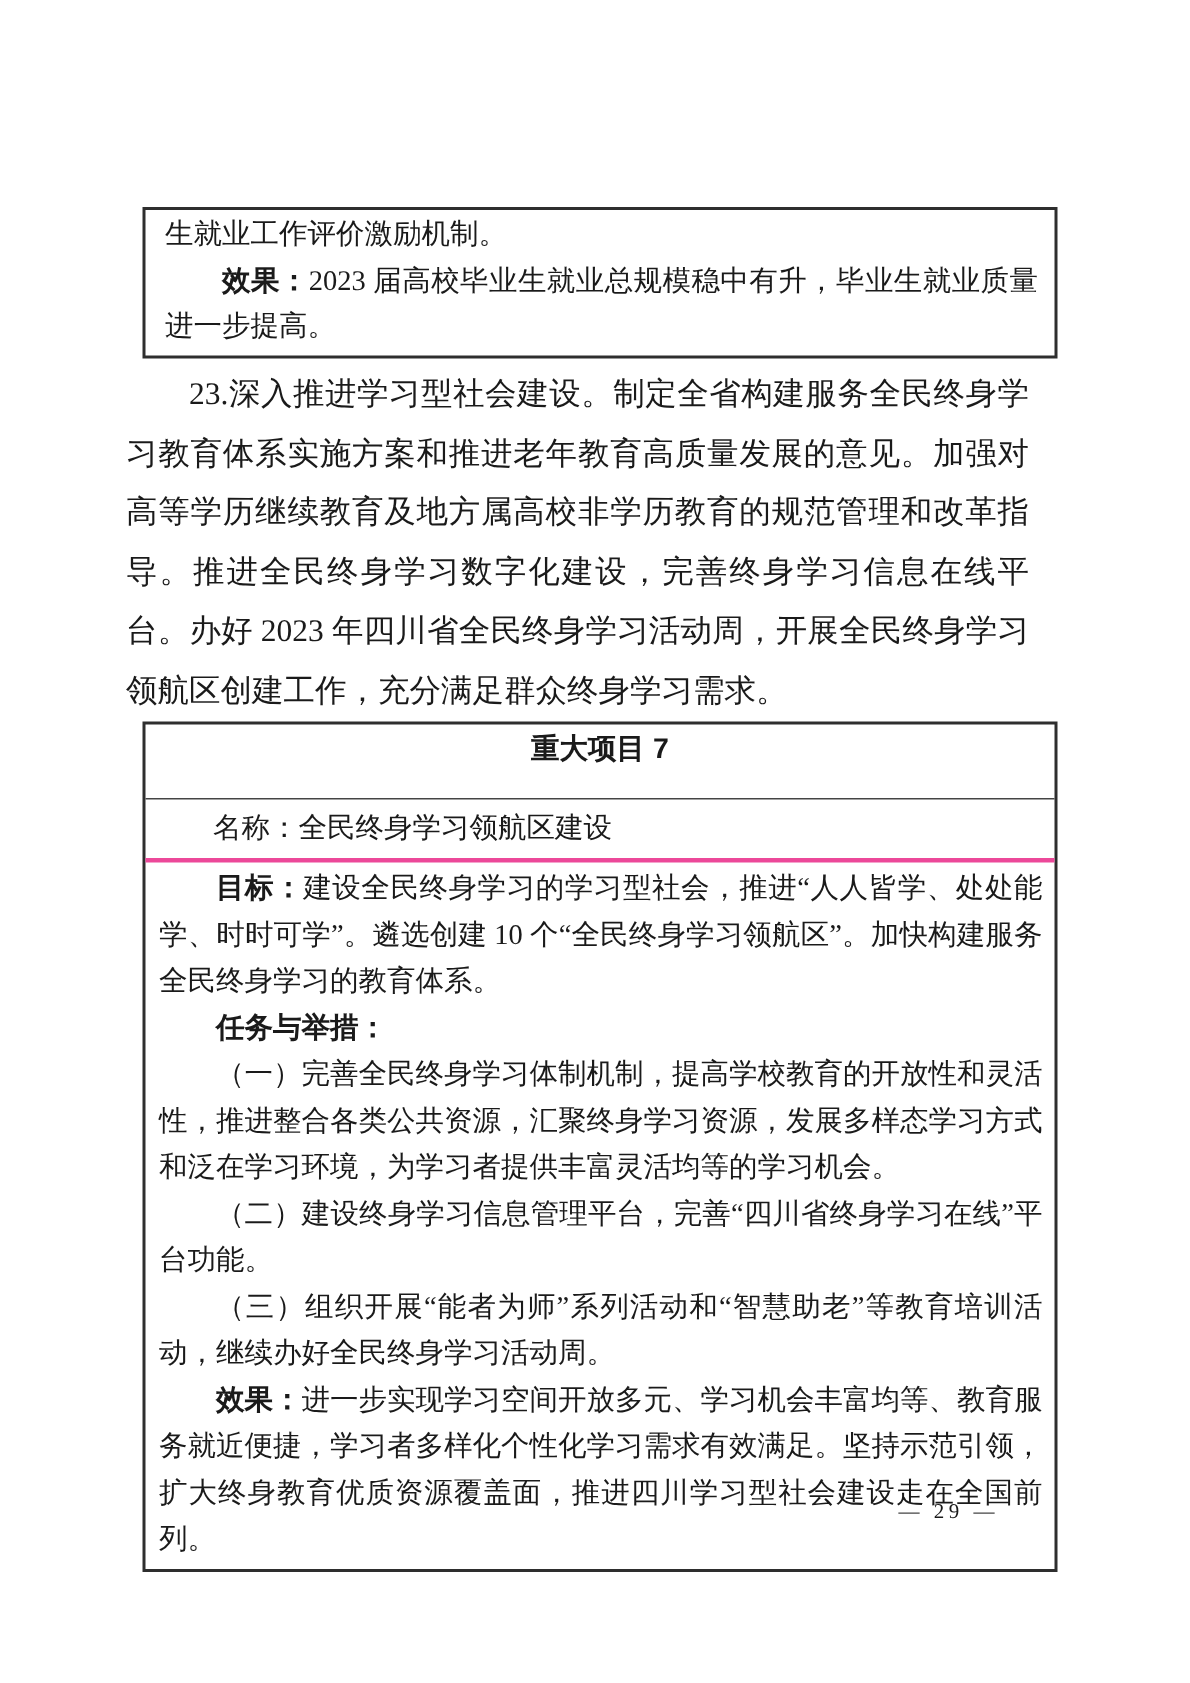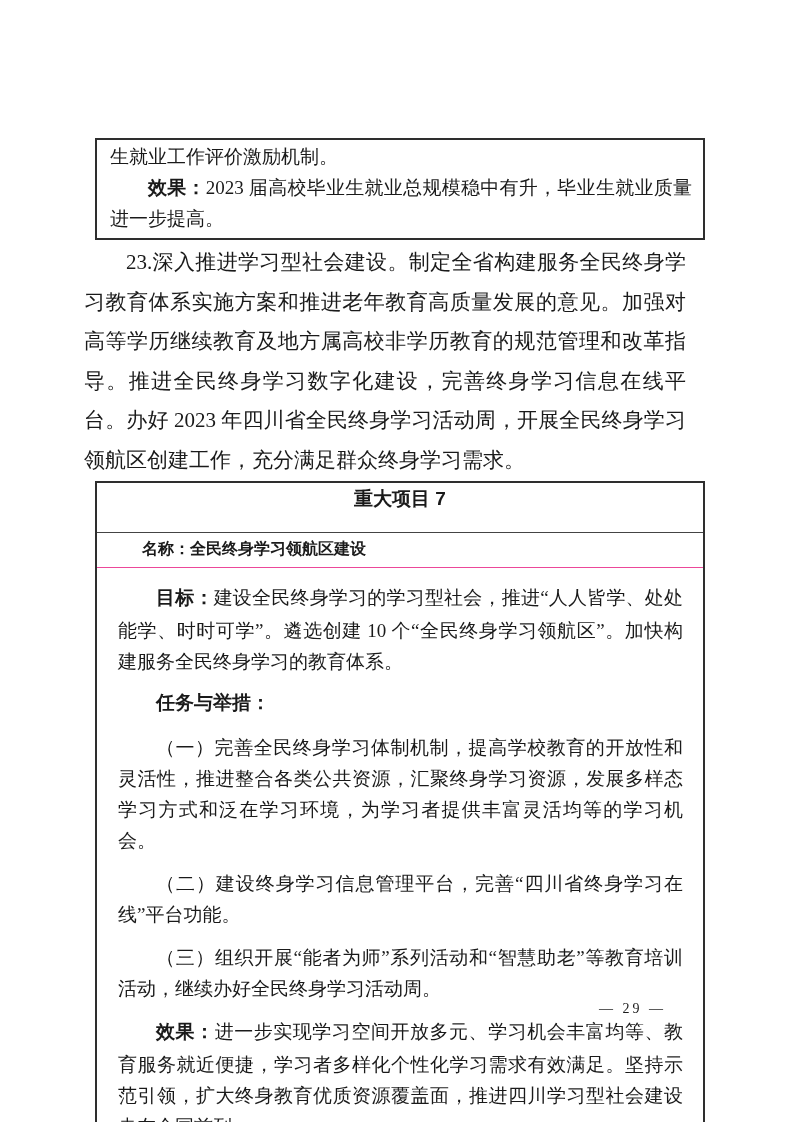--- a/index.html
+++ b/index.html
@@ -25,21 +25,21 @@
     box-sizing: border-box;
     border: 2px solid #2e2e2e;
     padding: 2px 11px 3px 13px;
     font-size: 19px;
     line-height: 30.5px;
     text-align: justify;
   }
   .top-box p { margin: 0; }
   .indent { text-indent: 2em; }
   .label {
-    font-family: Liberation Mono, monospace;
+    font-family: Liberation Sans, sans-serif;
     font-weight: bold;
   }
   
   .para-23 {
     position: absolute;
     left: 84px;
     top: 243px;
     width: 602px;
     margin: 0;
     font-size: 21px;
@@ -58,33 +58,33 @@
   }
   .pb-title {
     border-bottom: 1px solid #444444;
     text-align: center;
     font-family: "Liberation Sans", sans-serif;
     font-weight: bold;
     font-size: 19px;
     padding: 3px 0 20px 0;
   }
   .pb-name {
-    border-bottom: 1px solid #ec4899;
+    border-bottom: 3px solid #ec4899;
     font-family: "Liberation Sans", sans-serif;
-    font-weight: bold;
-    font-size: 16px;
+    font-weight: normal;
+    font-size: 19px;
     padding: 6px 10px 7px 45px;
   }
   .pb-body {
     padding: 2px 8px 4px 9px;
     font-size: 19px;
     line-height: 31px;
     text-align: justify;
   }
-  .pb-body p { margin: 12px; }
+  .pb-body p { margin: 0; }
   
   .page-number {
     position: absolute;
     top: 1001px;
     right: 112px;
     font-size: 14px;
     letter-spacing: 3px;
     font-family: "Liberation Serif", serif;
   }
 </style>

